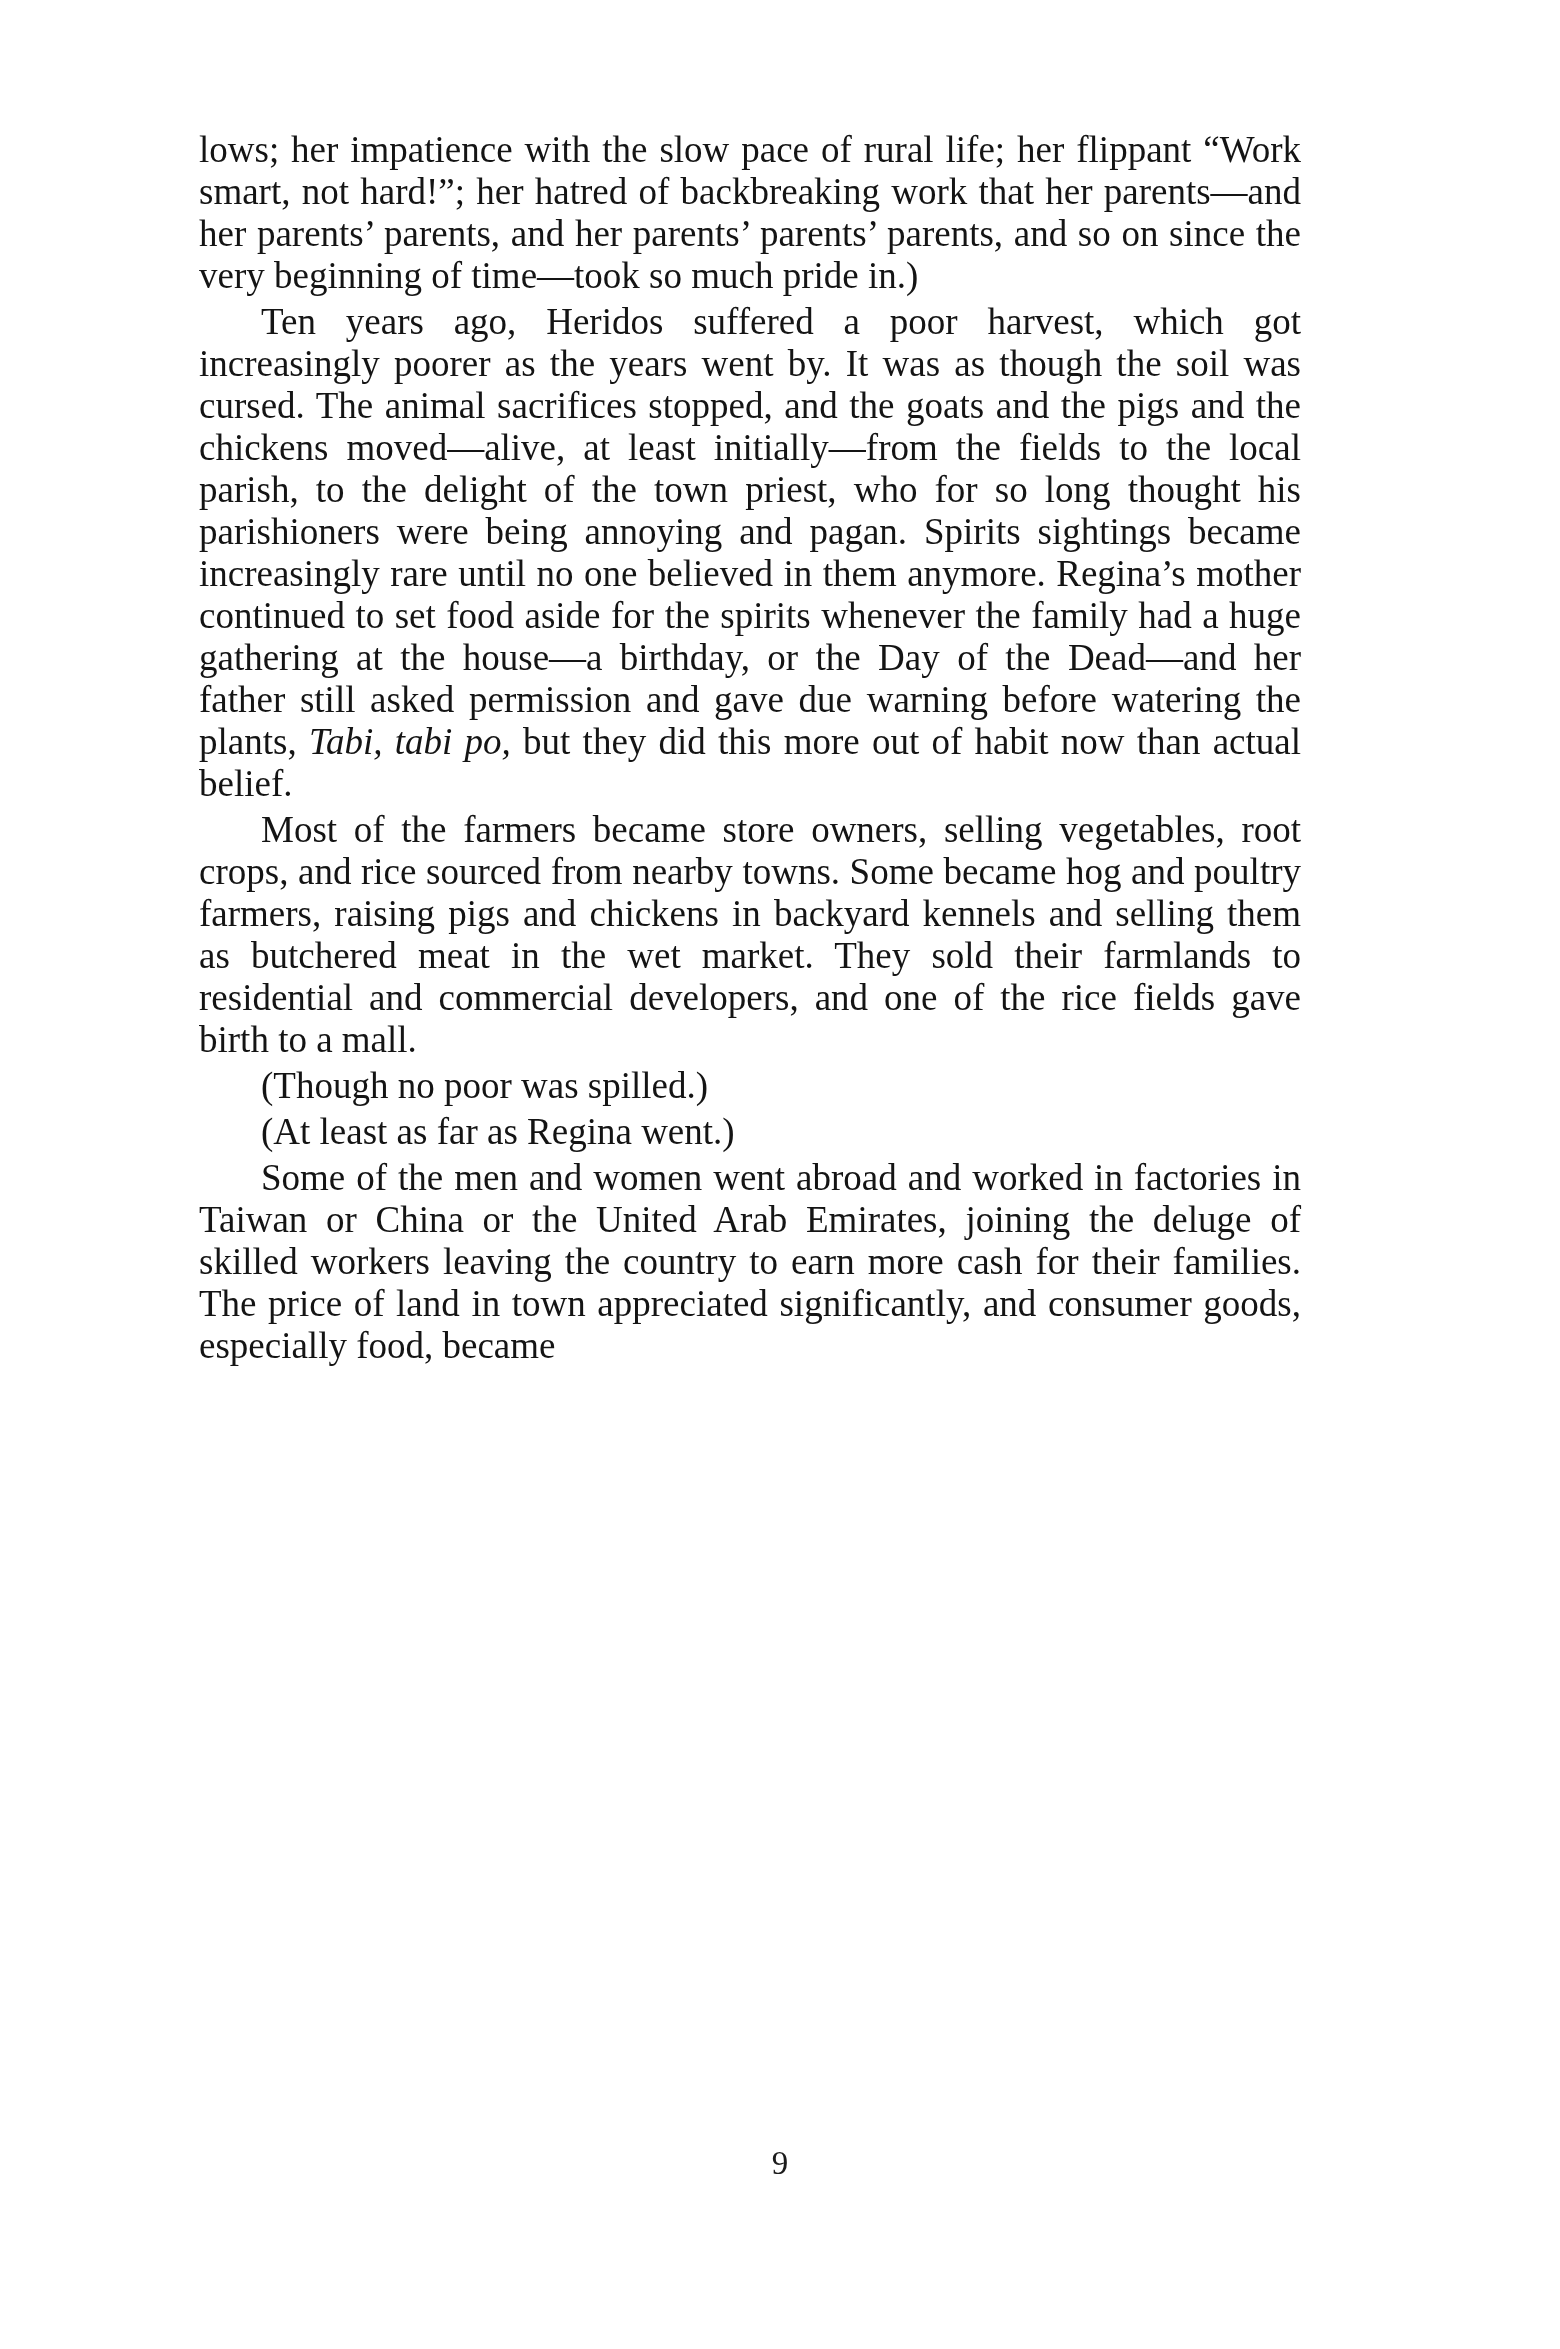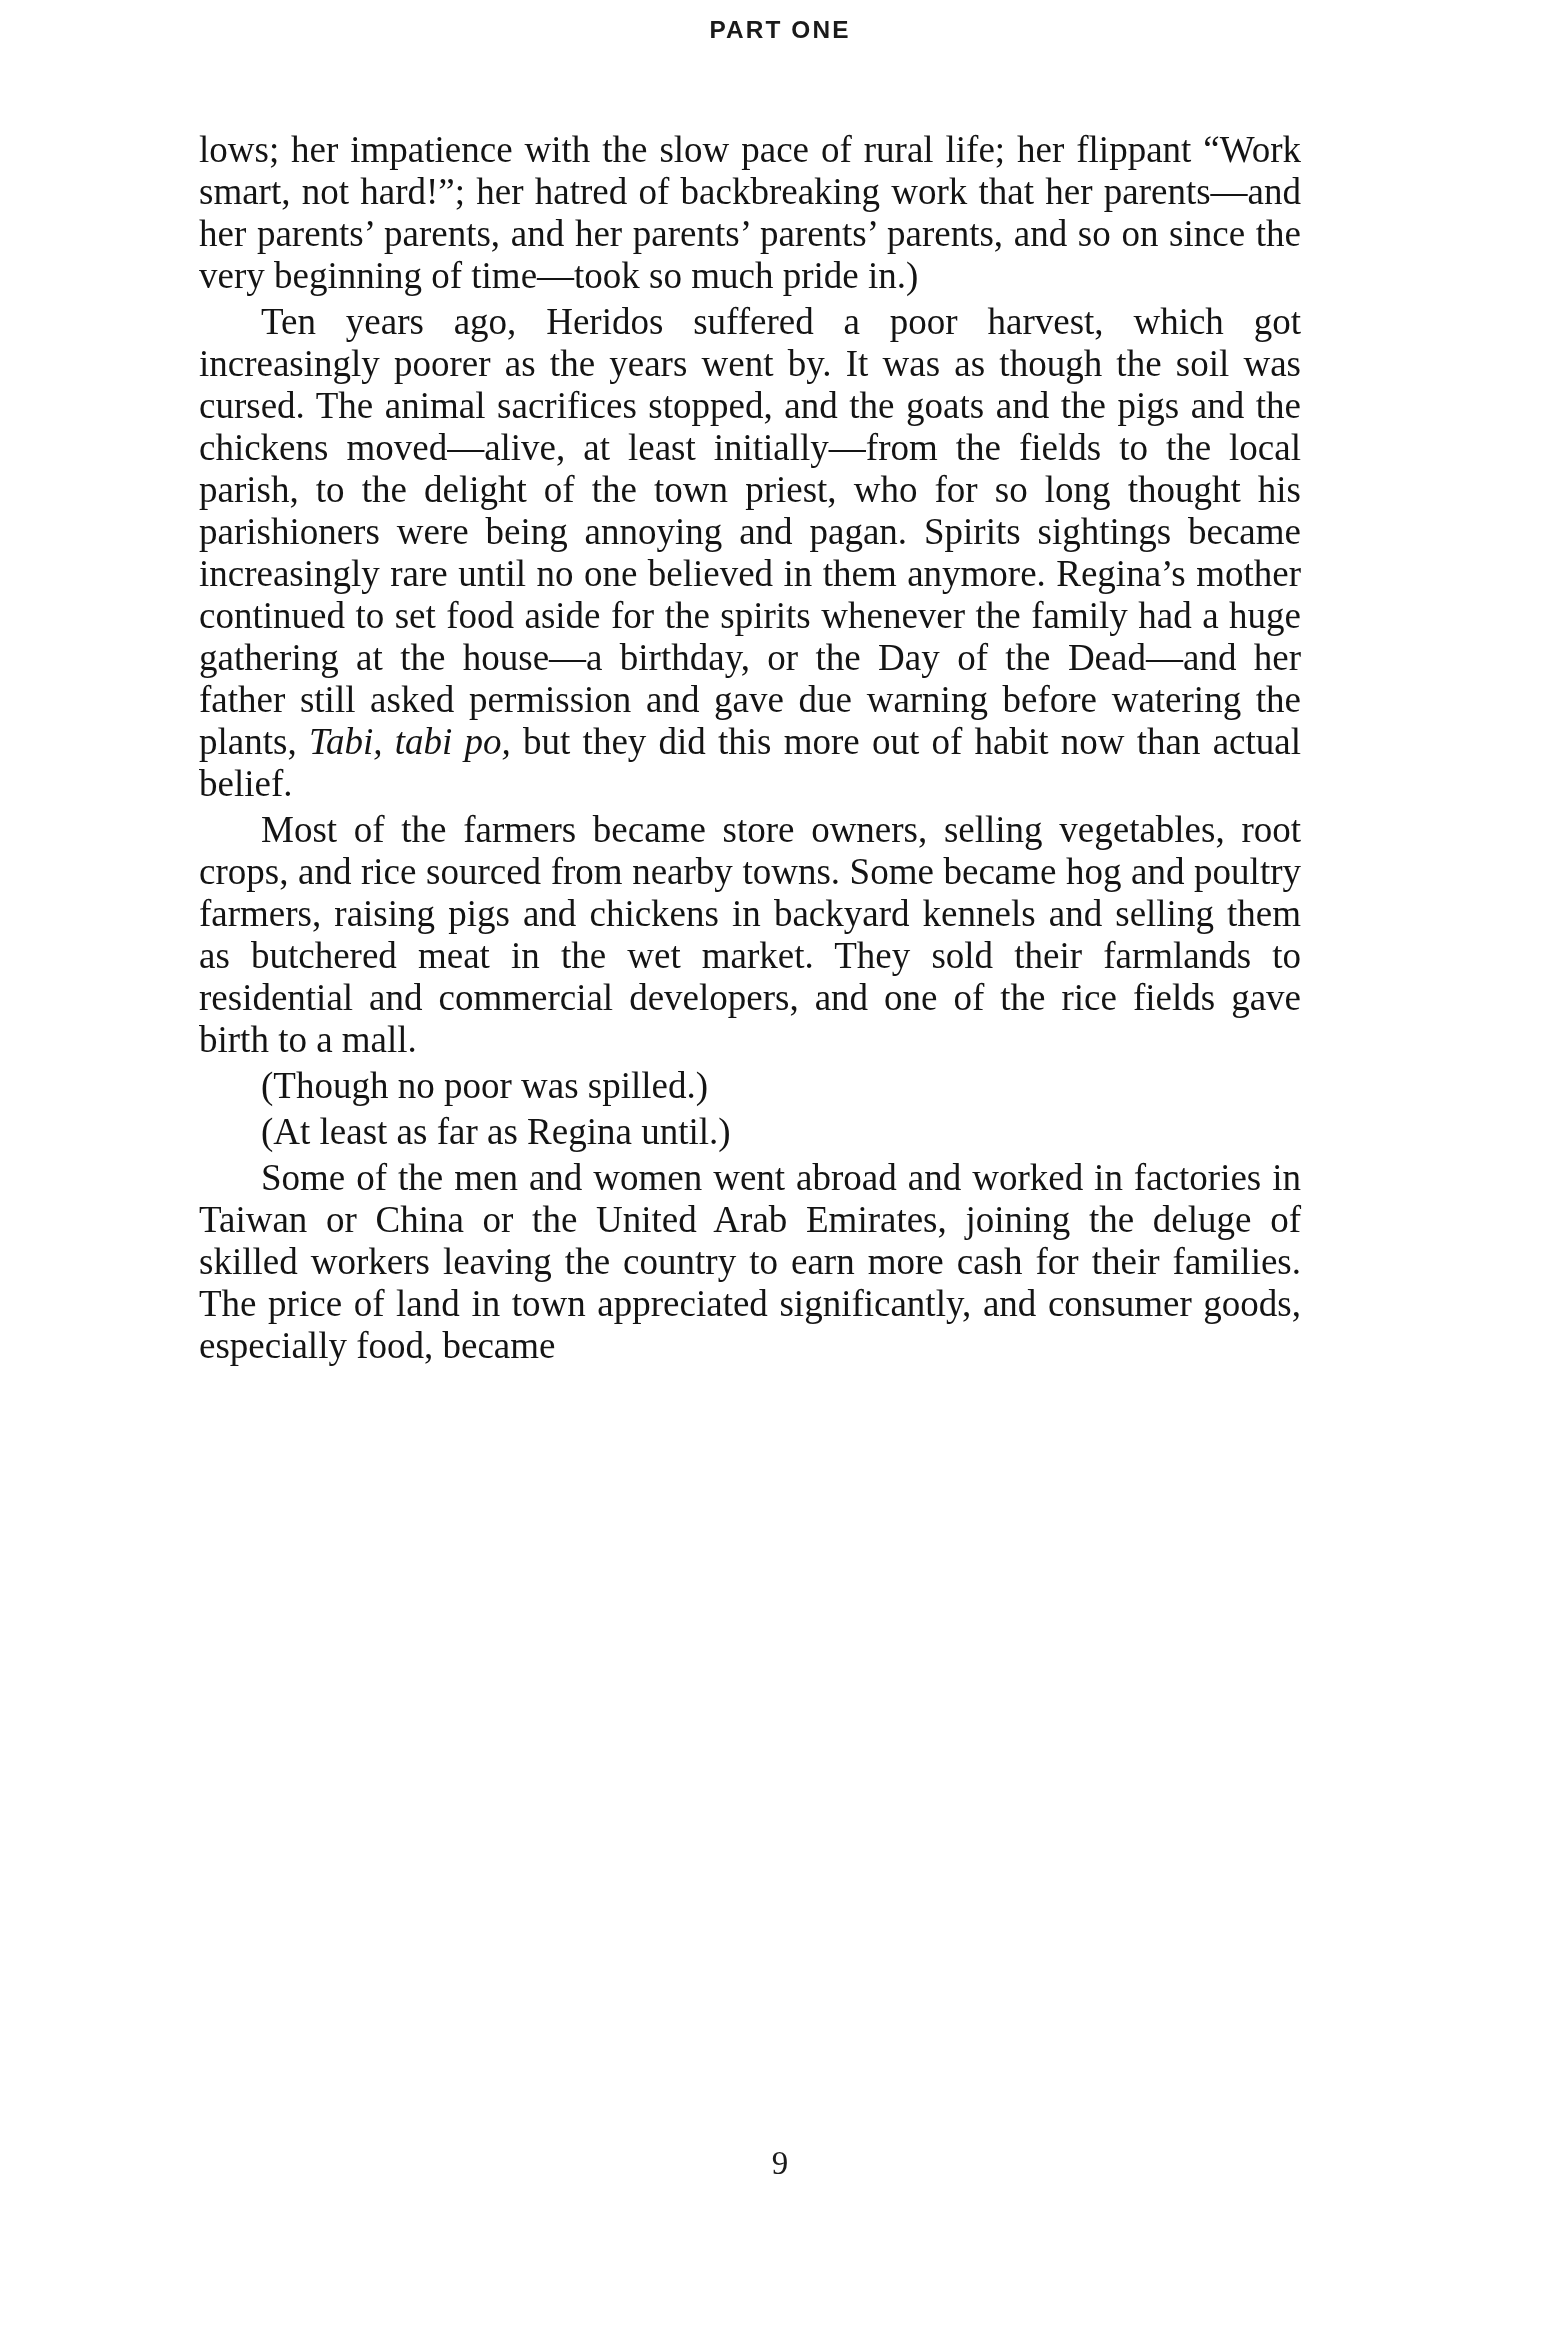--- a/index.html
+++ b/index.html
@@ -77,27 +77,26 @@
     line-height: 43px;
     color: #1b1b1b;
     font-family: "Liberation Serif", "DejaVu Serif", serif;
   }
 </style>
 </head>
 <body>
 
 <div class="page">
 
-  <div class="running-head">PART ONE</div>
 
   <div class="text-block">
       <p class="para"><span>lows; her impatience with the slow pace of rural life; her flippant “Work smart, not hard!”; her hatred of backbreaking work that her parents—and her parents’ parents, and her parents’ parents’ parents, and so on since the very beginning of time—took so much pride in.)</span></p>
       <p class="para indent"><span>Ten years ago, Heridos suffered a poor harvest, which got increasingly poorer as the years went by. It was as though the soil was cursed. The animal sacrifices stopped, and the goats and the pigs and the chickens moved—alive, at least initially—from the fields to the local parish, to the delight of the town priest, who for so long thought his parishioners were being annoying and pagan. Spirits sightings became increasingly rare until no one believed in them anymore. Regina’s mother continued to set food aside for the spirits whenever the family had a huge gathering at the house—a birthday, or the Day of the Dead—and her father still asked permission and gave due warning before watering the plants, </span><em>Tabi, tabi po,</em><span> but they did this more out of habit now than actual belief.</span></p>
       <p class="para indent"><span>Most of the farmers became store owners, selling vegetables, root crops, and rice sourced from nearby towns. Some became hog and poultry farmers, raising pigs and chickens in backyard kennels and selling them as butchered meat in the wet market. They sold their farmlands to residential and commercial developers, and one of the rice fields gave birth to a mall.</span></p>
       <p class="para indent"><span>(Though no poor was spilled.)</span></p>
-      <p class="para indent"><span>(At least as far as Regina until.)</span></p>
+      <p class="para indent"><span>(At least as far as Regina went.)</span></p>
       <p class="para indent"><span>Some of the men and women went abroad and worked in factories in Taiwan or China or the United Arab Emirates, joining the deluge of skilled workers leaving the country to earn more cash for their families. The price of land in town appreciated significantly, and consumer goods, especially food, became</span></p>
     </div>
 
   <div class="folio">9</div>
 
 </div>
 
 
 </body></html>

